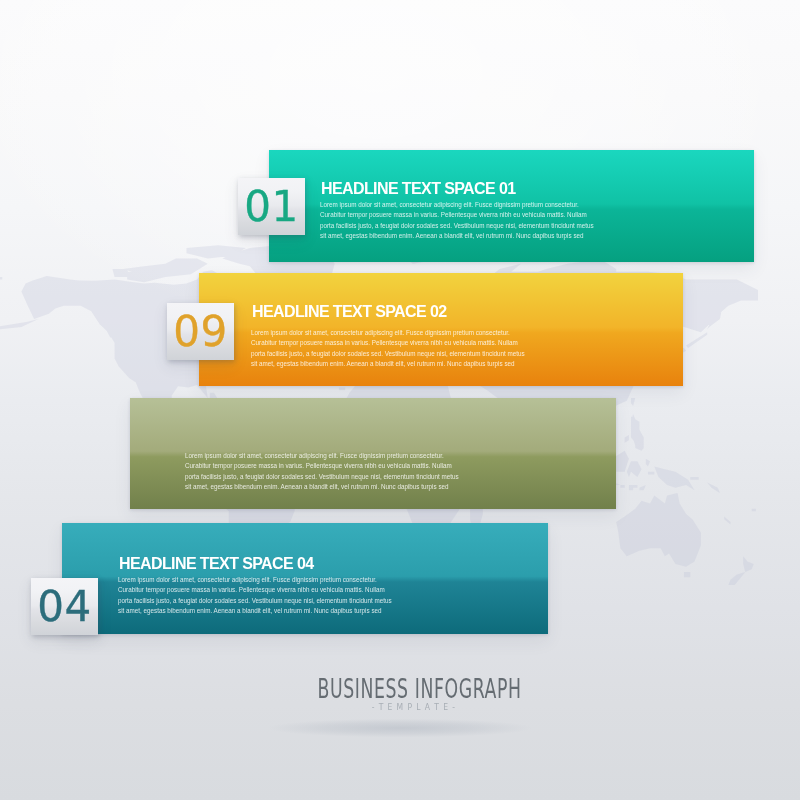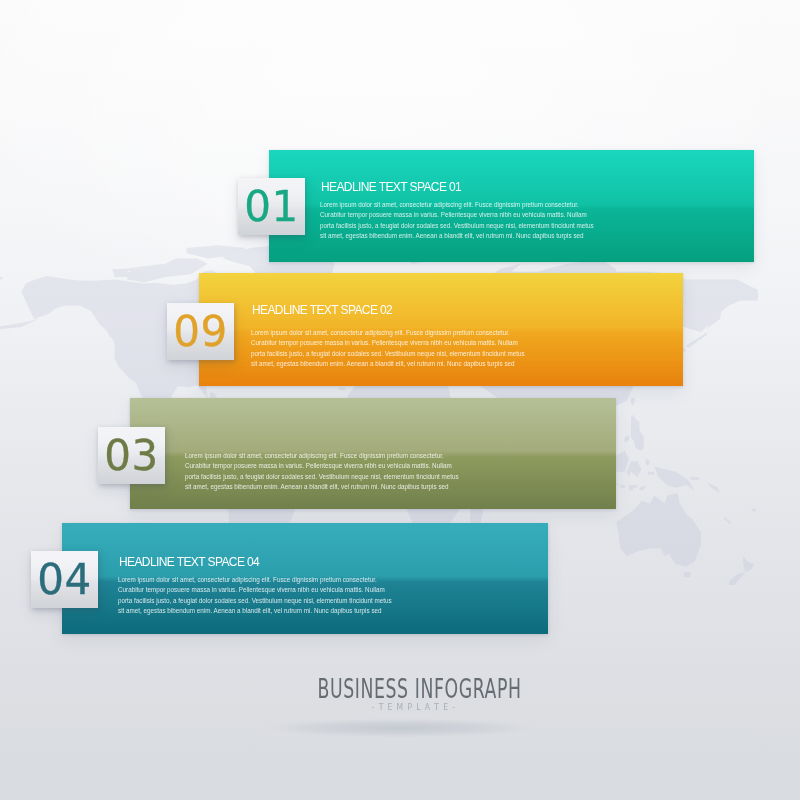--- a/index.html
+++ b/index.html
@@ -12,21 +12,21 @@
 #worldmap{position:absolute;left:-4px;top:240px;width:762px;height:382px}
 #worldmap path{fill:#b9bfd4;opacity:.26}
 
 .row{position:absolute;box-shadow:0 1px 3px rgba(55,65,85,.16), 0 7px 16px rgba(55,65,85,.08)}
 .bar{position:absolute;inset:0;overflow:hidden}
 .numbox{position:absolute;width:67px;height:57px;
  background:linear-gradient(180deg,#f4f4f7 0%,#f1f2f5 25%,#e9eaee 48%,#e2e3e8 56%,#d8dade 80%,#d0d3d8 100%);
  display:flex;align-items:center;justify-content:center;
  box-shadow:1px 2px 5px rgba(55,65,85,.25), 0 6px 14px rgba(55,65,85,.10);}
 .numbox span{font-size:42px;font-weight:400;letter-spacing:0.5px;line-height:1;font-family:"DejaVu Sans",sans-serif;-webkit-text-stroke:0.35px currentColor}
-.headline{position:absolute;font-size:12px;font-weight:400;letter-spacing:-0.6px;color:#fff;white-space:nowrap}
+.headline{position:absolute;font-size:16px;font-weight:700;letter-spacing:-0.6px;color:#fff;white-space:nowrap}
 .body{position:absolute;font-size:6.3px;line-height:10.4px;color:rgba(255,255,255,.82);width:275px;font-weight:400;text-align:left;filter:blur(0.38px)}
 
 #brand{position:absolute;left:0;width:840px;text-align:center}
 #brandline2{position:absolute;left:0;width:828px;text-align:center}
 #brand .t{font-family:"DejaVu Sans",sans-serif;font-size:26px;letter-spacing:0.9px;color:#656c72;font-weight:400;
   display:inline-block;transform:scaleX(.665);transform-origin:center center;line-height:1}
 #brand .s{font-family:"DejaVu Sans",sans-serif;font-size:9.2px;letter-spacing:1.1px;color:#a8aeb5;font-weight:400;
   display:inline-block;transform:scaleX(.83);transform-origin:center center;line-height:1}
 #shadowblob{position:absolute;left:230px;top:716px;width:340px;height:24px;
   background:radial-gradient(ellipse 50% 50% at 50% 50%, rgba(108,122,142,.20) 0%, rgba(108,122,142,.10) 45%, rgba(108,122,142,0) 78%);}
@@ -55,30 +55,27 @@
   <div class="body" style="left:52px;top:55px">Lorem ipsum dolor sit amet, consectetur adipiscing elit. Fusce dignissim pretium consectetur. Curabitur tempor posuere massa in varius. Pellentesque viverra nibh eu vehicula mattis. Nullam porta facilisis justo, a feugiat dolor sodales sed. Vestibulum neque nisi, elementum tincidunt metus sit amet, egestas bibendum enim. Aenean a blandit elit, vel rutrum mi. Nunc dapibus turpis sed</div>
  </div>
  <div class="numbox" style="left:167px;top:303px">
   <span style="color:#e0a22b">09</span>
  </div>
 
  <div class="row" style="left:130px;top:398px;width:486px;height:111px">
   <div class="bar" style="background:linear-gradient(180deg,#b6c097 0%,#a3ab7b 48%,#8e9b5f 53%,#71804b 100%)"></div>
   <div class="body" style="left:55px;top:53px">Lorem ipsum dolor sit amet, consectetur adipiscing elit. Fusce dignissim pretium consectetur. Curabitur tempor posuere massa in varius. Pellentesque viverra nibh eu vehicula mattis. Nullam porta facilisis justo, a feugiat dolor sodales sed. Vestibulum neque nisi, elementum tincidunt metus sit amet, egestas bibendum enim. Aenean a blandit elit, vel rutrum mi. Nunc dapibus turpis sed</div>
  </div>
- <div class="numbox" style="left:98px;top:427px">
-  <span style="color:#6e7b46">03</span>
- </div>
 
  <div class="row" style="left:62px;top:523px;width:486px;height:111px">
   <div class="bar" style="background:linear-gradient(180deg,#37adbb 0%,#2b9eac 48%,#1f8496 53%,#0d6b7b 100%)"></div>
   <div class="headline" style="left:57px;top:32px">HEADLINE TEXT SPACE 04</div>
   <div class="body" style="left:56px;top:52px">Lorem ipsum dolor sit amet, consectetur adipiscing elit. Fusce dignissim pretium consectetur. Curabitur tempor posuere massa in varius. Pellentesque viverra nibh eu vehicula mattis. Nullam porta facilisis justo, a feugiat dolor sodales sed. Vestibulum neque nisi, elementum tincidunt metus sit amet, egestas bibendum enim. Aenean a blandit elit, vel rutrum mi. Nunc dapibus turpis sed</div>
  </div>
- <div class="numbox" style="left:31px;top:551px">
+ <div class="numbox" style="left:31px;top:578px">
   <span style="color:#2c6d7c">04</span>
  </div>
  <div id="shadowblob"></div>
  <div id="brand" style="top:676px">
    <div><span class="t">BUSINESS INFOGRAPH</span></div>
    <div id="brandline2" style="top:20px"><span class="s"><span>-</span> <span>T E M P L A T E</span> <span>-</span></span></div>
  </div>
 </div>
 
 </body></html>

